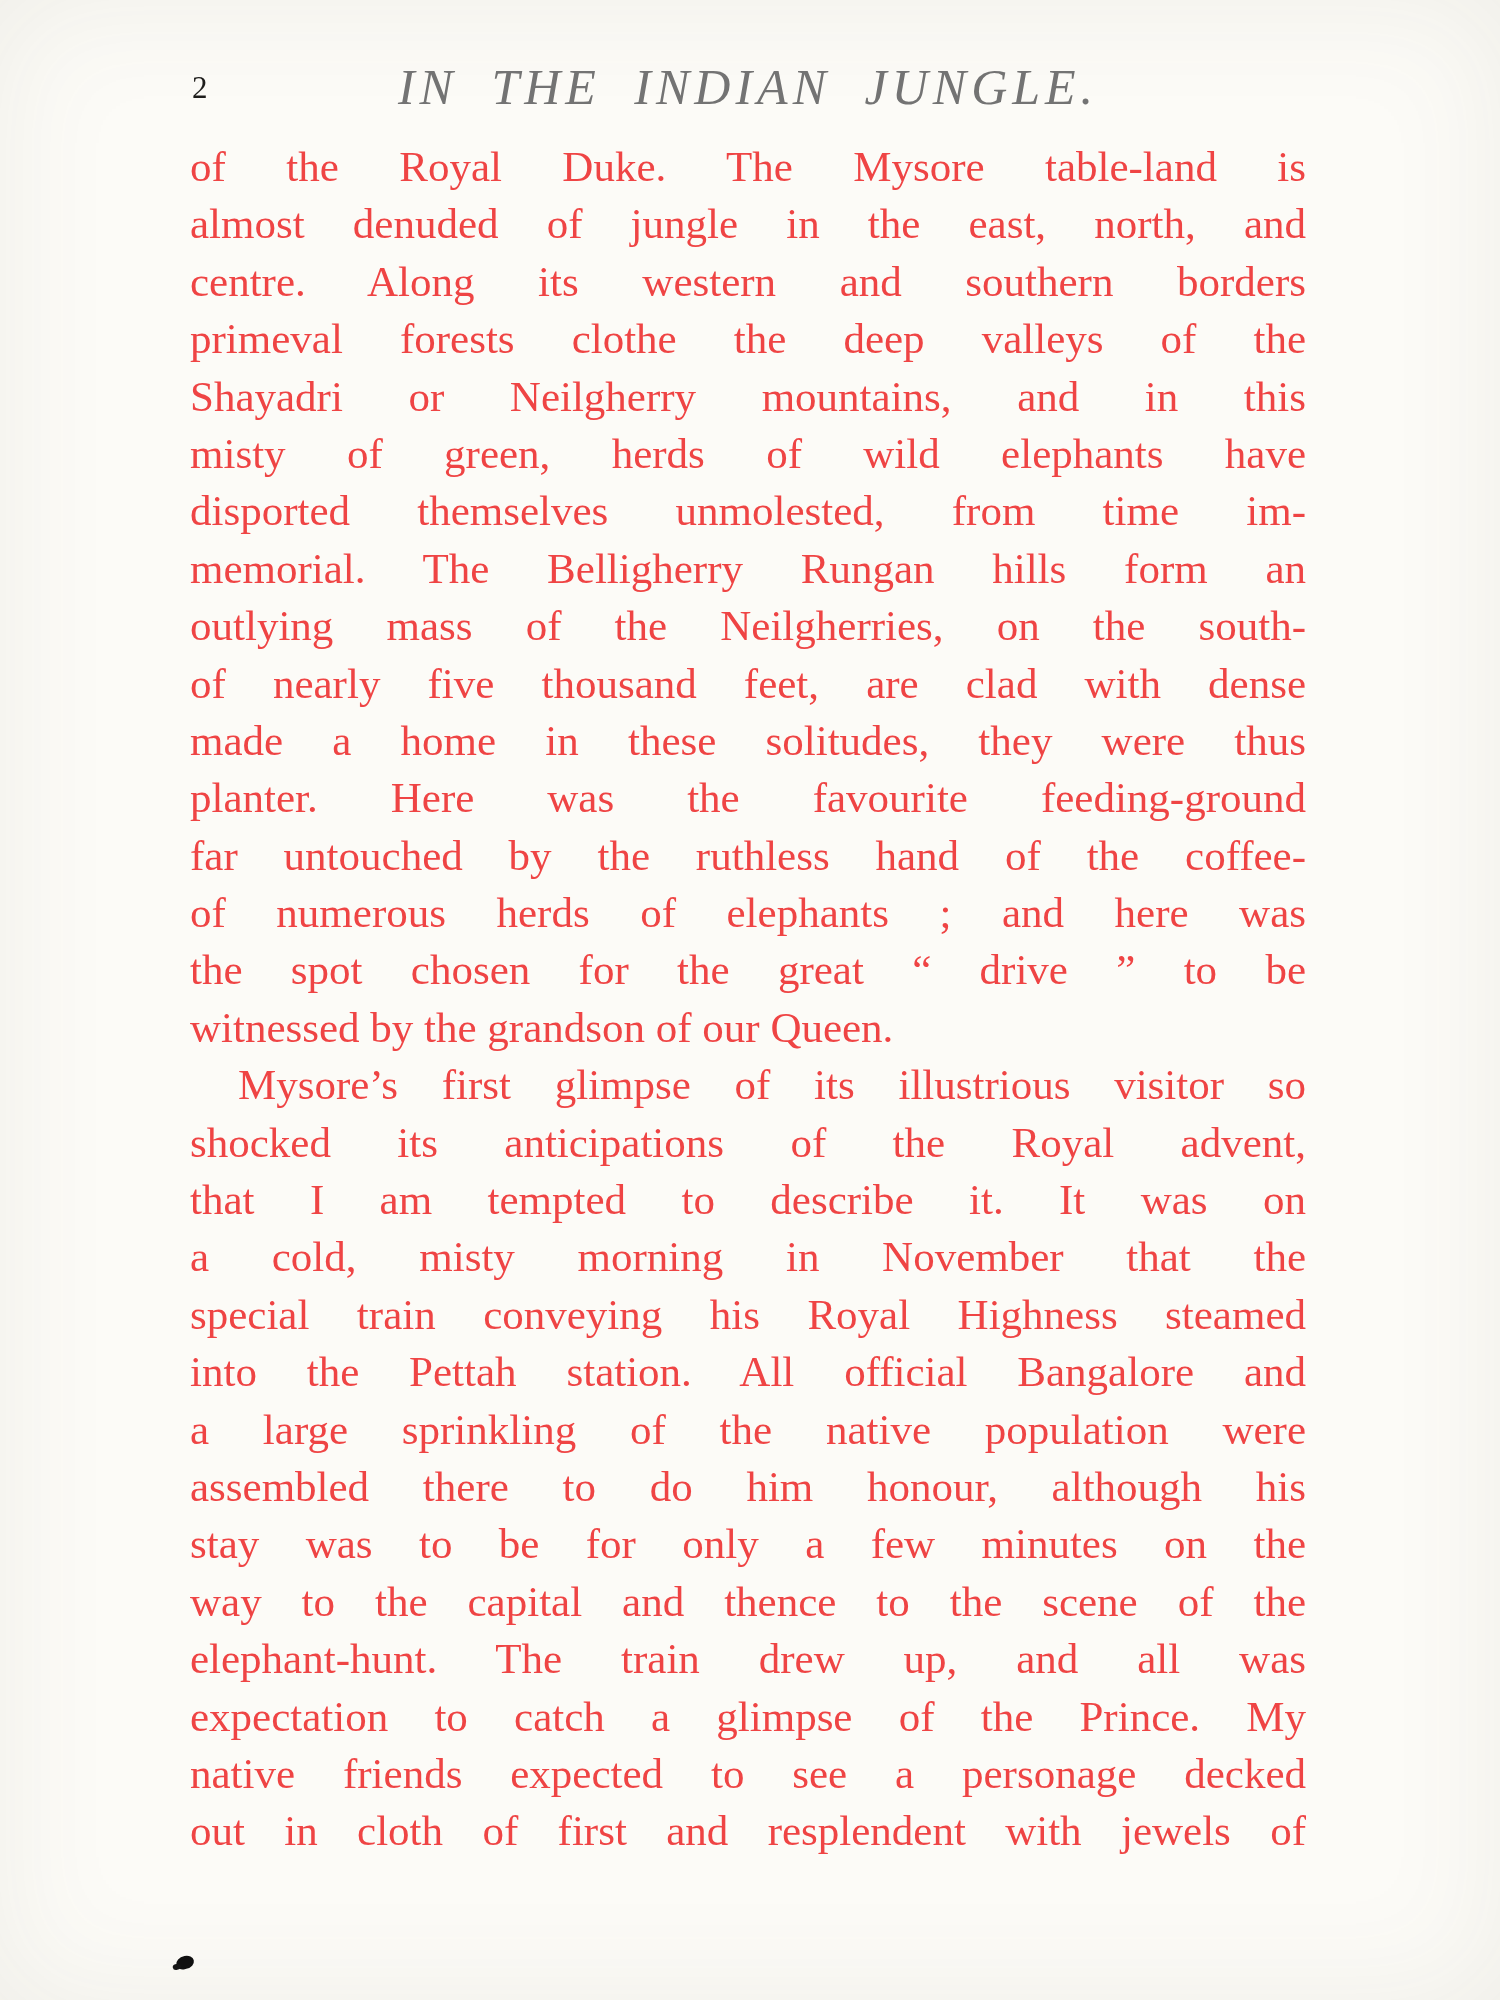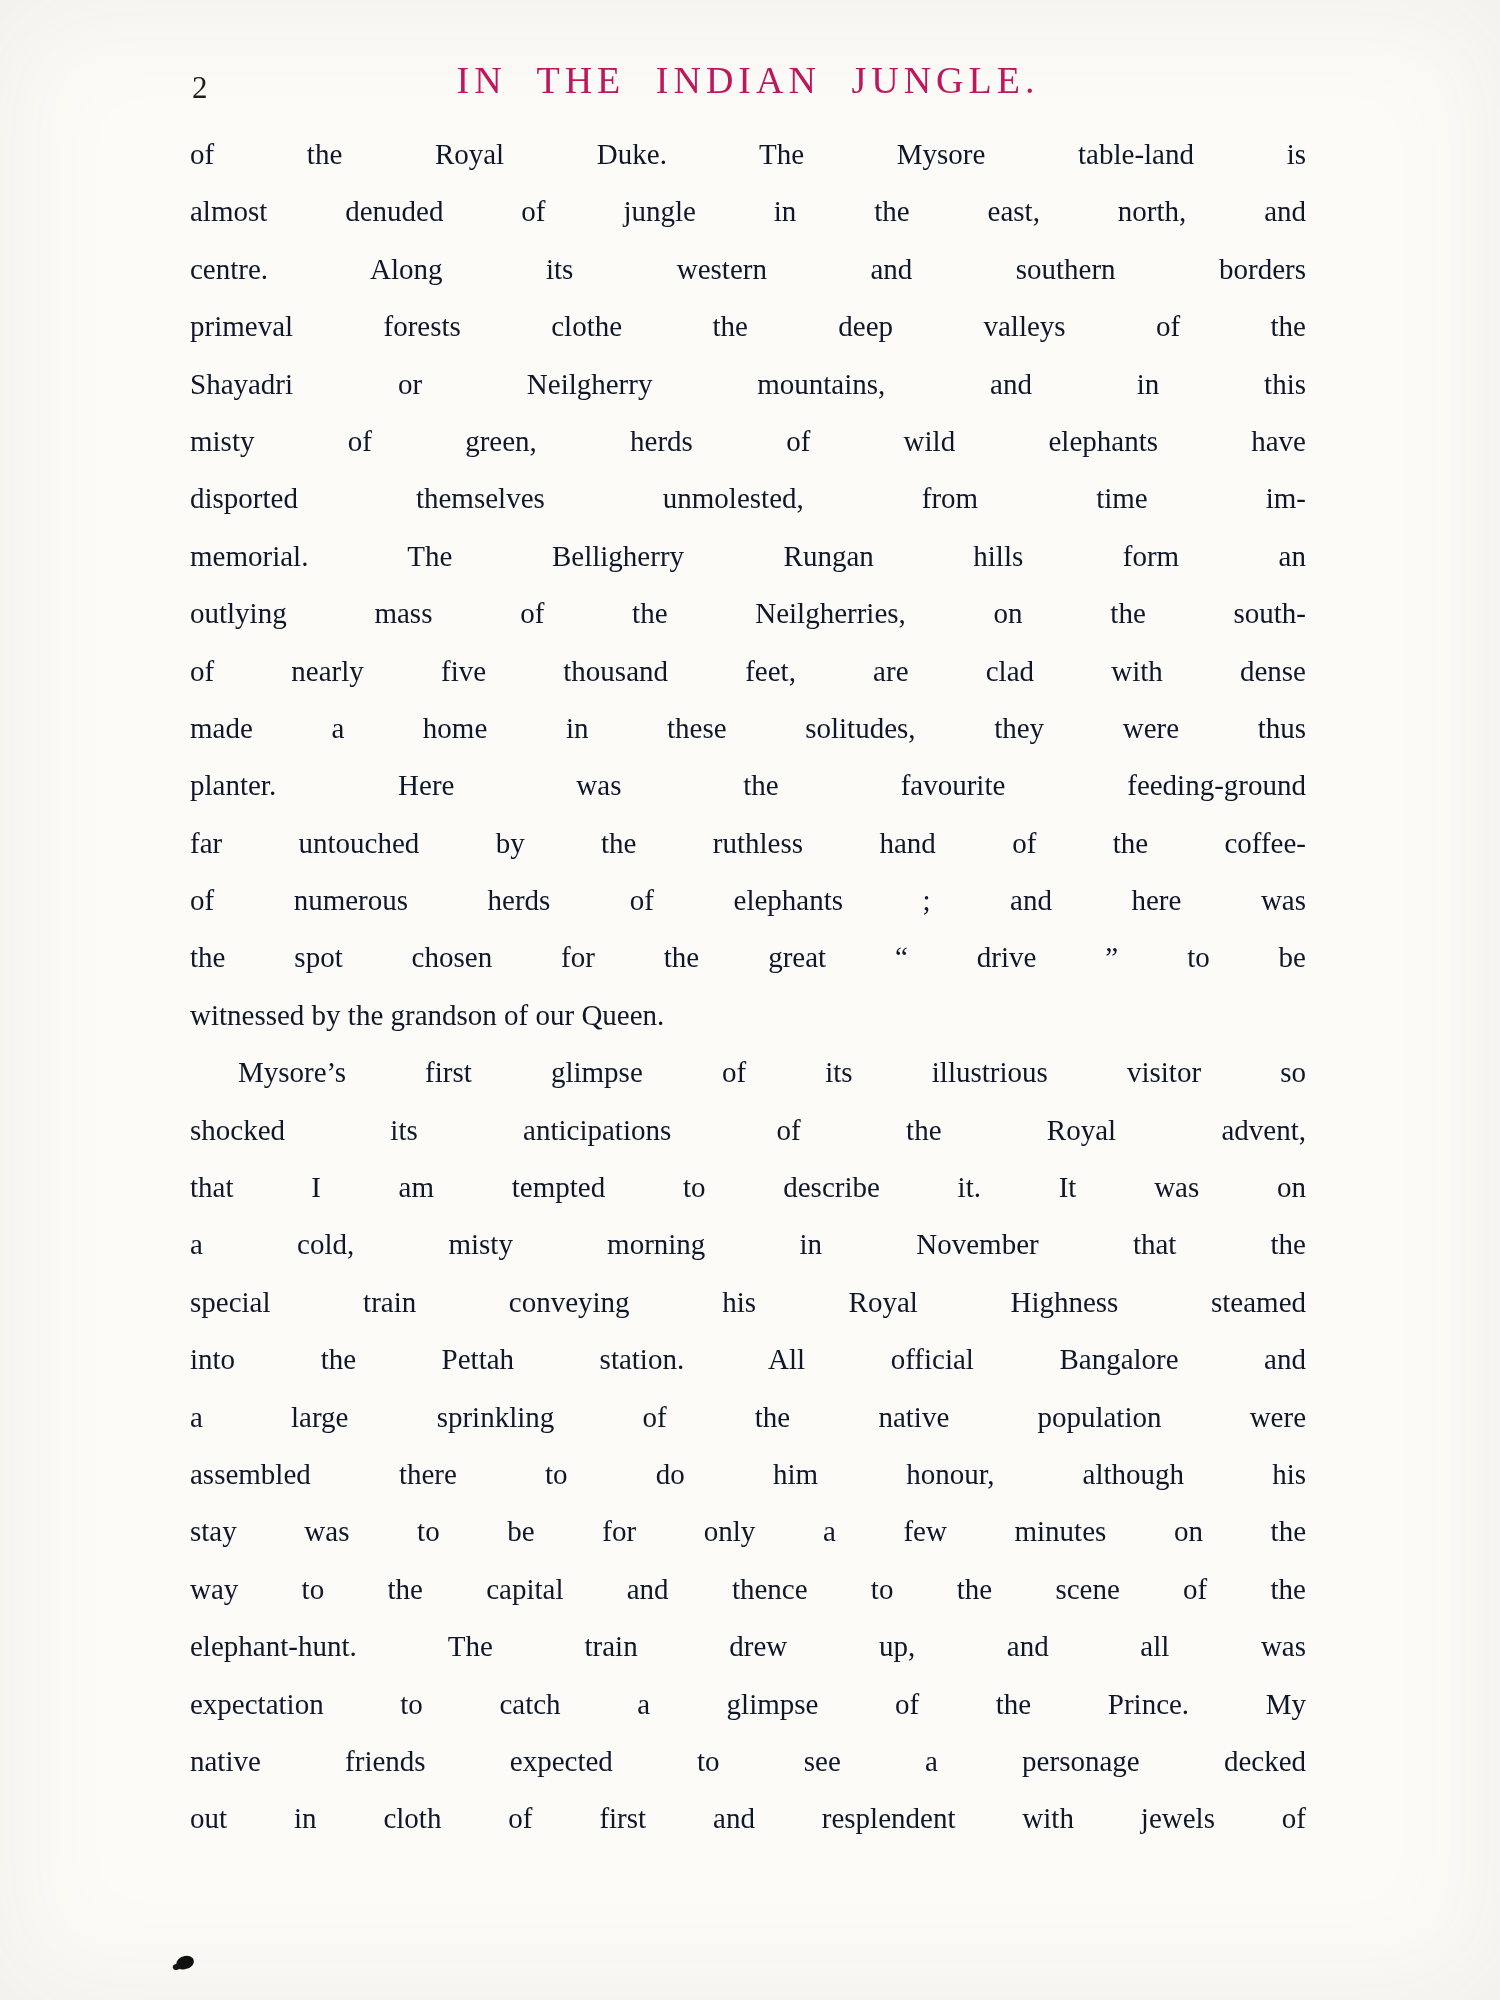--- a/index.html
+++ b/index.html
@@ -30,32 +30,33 @@
   }
   .page-number {
     position: absolute;
     left: 2px;
     top: 12px;
     font-size: 31px;
     letter-spacing: 1px;
   }
   .running-title {
     text-align: center;
-    font-size: 38px;
+    font-size: 50px;
     letter-spacing: 5px;
     word-spacing: 16px;
-    color: #be185d;
+    color: #737373;
+    font-style: italic;
   }
   .body-text {
     position: absolute;
-    top: 126px;
+    top: 138px;
     left: 190px;
     right: 194px;
-    font-size: 29px;
-    color: #0f172a;
+    font-size: 43px;
+    color: #ef4444;
   }
   .line {
     line-height: 57.4px;
     height: 57.4px;
     overflow: hidden;
     text-align: justify;
     text-align-last: justify;
   }
   .line.no-just {
     text-align-last: left;

